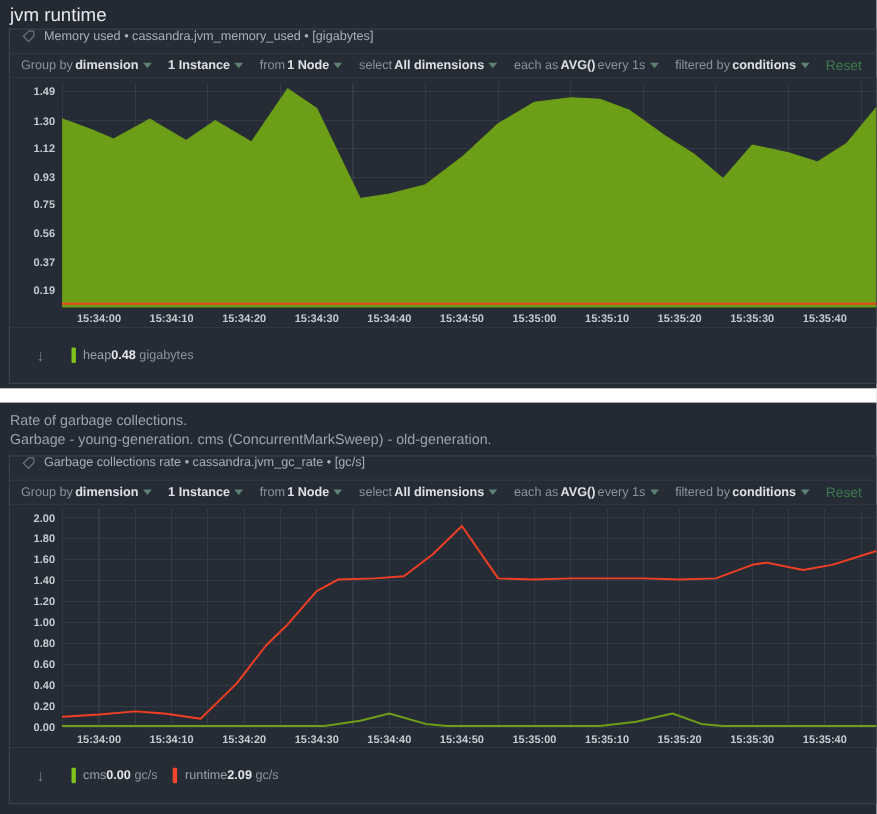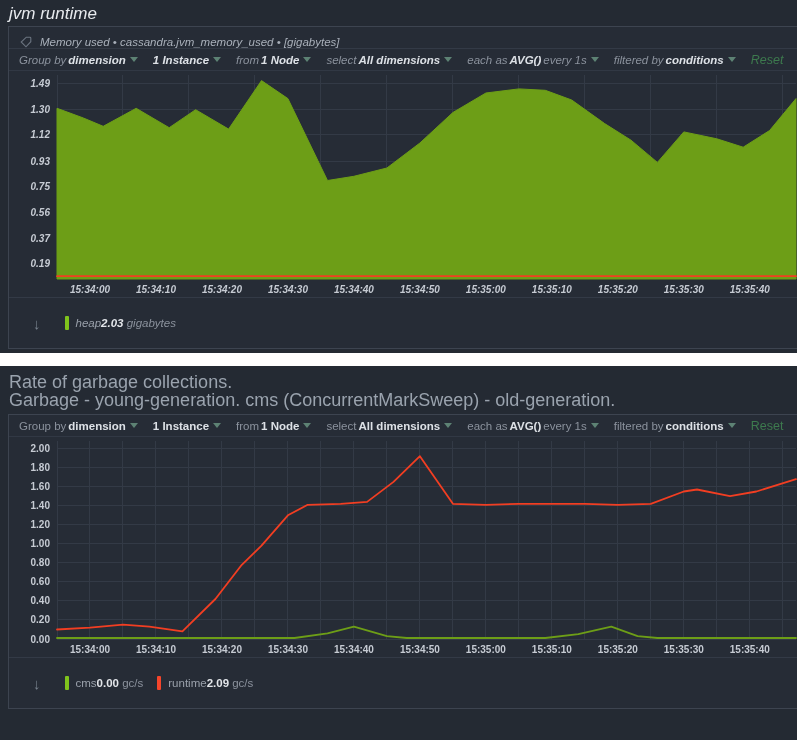--- a/index.html
+++ b/index.html
@@ -1,24 +1,24 @@
 <!DOCTYPE html>
 <html><head>
 <meta charset="utf-8">
 <style>
   html,body{margin:0;padding:0;background:#ffffff;}
   body{width:797px;height:740px;overflow:hidden;font-family:"Liberation Sans",sans-serif;}
   .panel{background:#242a33;width:797px;box-sizing:border-box;overflow:hidden;}
-  .panel-1{height:353px;font-style:italic;}
+  .panel-1{height:353px;}
   .panel-2{height:374px;margin-top:13px;}
   .page-title{color:#e7eaee;font-size:17px;font-weight:500;padding:4px 0 3px 9px;line-height:19px;}
   .section-headings{padding:7px 0 5px 9px;}
-  .section-headings div{color:#9aa3ae;font-size:18px;line-height:18px;}
+  .section-headings div{color:#9aa3ae;font-size:13px;line-height:18px;}
   .card{margin-left:8px;border:1px solid #3d4450;border-right:none;background:#262c36;}
-  .title-bar{height:21px;display:flex;align-items:flex-end;gap:8px;padding-left:11px;
+  .title-bar{height:21px;display:flex;align-items:flex-start;gap:8px;padding-left:11px;
              border-bottom:1px solid #333a46;color:#a9b0ba;font-size:11.5px;}
   .tag-icon{display:inline-flex;flex:none;}
   .toolbar{height:21px;display:flex;align-items:center;gap:15px;padding-left:10px;
            border-bottom:1px solid #313844;font-size:11.5px;color:#8b929d;white-space:nowrap;}
   .tb-group{display:flex;align-items:center;gap:2px;cursor:pointer;}
   .tb-muted{color:#8b929d;}
   .tb-strong{color:#dde1e6;font-weight:700;}
   .tb-reset{color:#3d7a4e;font-weight:500;font-size:12.5px;}
   .chev{width:0;height:0;border-left:4px solid transparent;border-right:4px solid transparent;
         border-top:5px solid #5d8274;margin-left:2px;}
@@ -125,33 +125,41 @@
         <text x="608.8482142857142" y="222" text-anchor="middle" fill="#c6cbd3" font-size="10" font-weight="700">15:35:20</text>
         <text x="674.8303571428571" y="222" text-anchor="middle" fill="#c6cbd3" font-size="10" font-weight="700">15:35:30</text>
         <text x="740.8125" y="222" text-anchor="middle" fill="#c6cbd3" font-size="10" font-weight="700">15:35:40</text>
       </svg>
     <div class="legend">
         <span class="sort-arrow">↓</span>
         <span class="legend-item">
           <span class="legend-bar" style="background: rgb(127, 195, 28);"></span>
           <span class="legend-texts">
             <span class="legend-label">heap</span>
-            <span class="legend-value"><b>2.03</b><span> gigabytes</span></span>
+            <span class="legend-value"><b>0.48</b><span> gigabytes</span></span>
           </span>
         </span>
       </div>
   </div>
 </div>
 
 <div class="panel panel-2">
   <div class="section-headings">
     <div>Rate of garbage collections.</div>
     <div>Garbage - young-generation. cms (ConcurrentMarkSweep) - old-generation.</div>
   </div>
   <div class="card">
+    <div class="title-bar">
+      <span class="tag-icon">
+        <svg width="12" height="12" viewBox="0 0 12 12">
+            <path d="M6.3 1.2h3.6a.9.9 0 0 1 .9.9v3.6L6 10.8 1.2 6 6.3 1.2z" fill="none" stroke="#6b7480" stroke-width="1.1"></path>
+          </svg>
+      </span>
+      <span>Garbage collections rate • cassandra.jvm_gc_rate • [gc/s]</span>
+    </div>
     <div class="toolbar">
         <span class="tb-group">
           <span class="tb-muted">Group by</span>
           <span class="tb-strong">dimension</span>
           <span class="chev"></span>
         </span>
         <span class="tb-group">
           <span class="tb-strong">1 Instance</span>
           <span class="chev"></span>
         </span>

